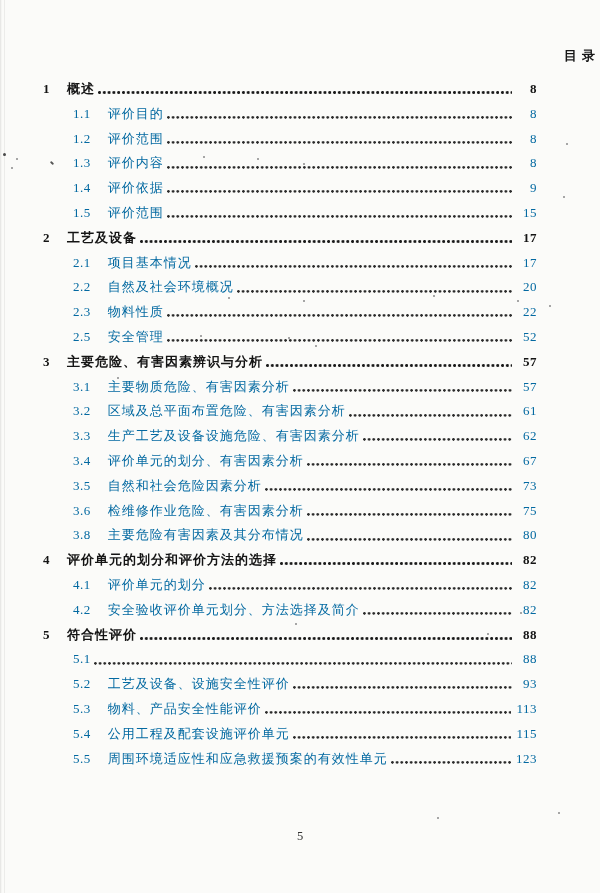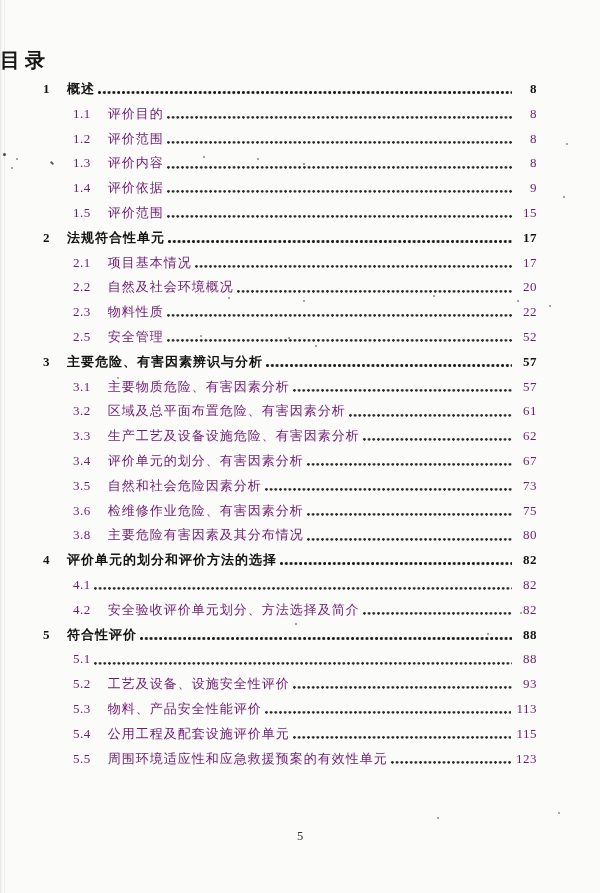--- a/index.html
+++ b/index.html
@@ -17,34 +17,34 @@
   .edge-line{
     position:absolute;left:4px;top:0;bottom:0;width:1px;
     background:rgba(0,0,0,0.06);
   }
   .edge-shadow{
     position:absolute;left:0;top:0;bottom:0;width:2px;
     background:linear-gradient(90deg,rgba(0,0,0,0.10),rgba(0,0,0,0));
   }
   .title{
     position:absolute;top:47px;left:0;width:100%;
-    margin:0;text-align:left;
-    font-size:20px;font-weight:bold;letter-spacing:5px;
+    margin:0;text-align:right;
+    font-size:13px;font-weight:bold;letter-spacing:5px;
     color:#161616;
   }
   .toc{
     position:absolute;top:77px;left:43px;right:63px;
   }
   .toc-row{
     display:flex;align-items:baseline;
     height:24.8px;line-height:24.8px;
     font-size:13px;white-space:nowrap;
   }
   .toc-row.level-1{font-weight:bold;color:#141414;}
-  .toc-row.level-2{padding-left:30px;font-weight:normal;color:#701a75;}
+  .toc-row.level-2{padding-left:30px;font-weight:normal;color:#0369a1;}
   .toc-row .num{flex:0 0 auto;letter-spacing:0.5px;}
   .toc-row .label{flex:0 0 auto;margin-left:17px;letter-spacing:1px;}
   .toc-row .dots{
     flex:1 1 auto;align-self:stretch;
     margin:0 5px 0 3px;
     background-image:radial-gradient(circle at 1.4px 1.4px,#2b2b2b 1.05px,rgba(0,0,0,0) 1.55px);
     background-size:4.7px 4px;
     background-repeat:repeat-x;
     background-position:left calc(100% - 6.5px);
   }
@@ -106,21 +106,21 @@
       <span class="pg">9</span>
     </div>
       <div class="toc-row level-2">
       <span class="num">1.5</span>
       <span class="label">评价范围</span>
       <span class="dots"></span>
       <span class="pg">15</span>
     </div>
       <div class="toc-row level-1">
       <span class="num">2</span>
-      <span class="label">法规符合性单元</span>
+      <span class="label">工艺及设备</span>
       <span class="dots"></span>
       <span class="pg">17</span>
     </div>
       <div class="toc-row level-2">
       <span class="num">2.1</span>
       <span class="label">项目基本情况</span>
       <span class="dots"></span>
       <span class="pg">17</span>
     </div>
       <div class="toc-row level-2">
@@ -190,20 +190,21 @@
       <span class="pg">80</span>
     </div>
       <div class="toc-row level-1">
       <span class="num">4</span>
       <span class="label">评价单元的划分和评价方法的选择</span>
       <span class="dots"></span>
       <span class="pg">82</span>
     </div>
       <div class="toc-row level-2">
       <span class="num">4.1</span>
+      <span class="label">评价单元的划分</span>
       <span class="dots"></span>
       <span class="pg">82</span>
     </div>
       <div class="toc-row level-2">
       <span class="num">4.2</span>
       <span class="label">安全验收评价单元划分、方法选择及简介</span>
       <span class="dots"></span>
       <span class="pg">82</span>
     </div>
       <div class="toc-row level-1">

